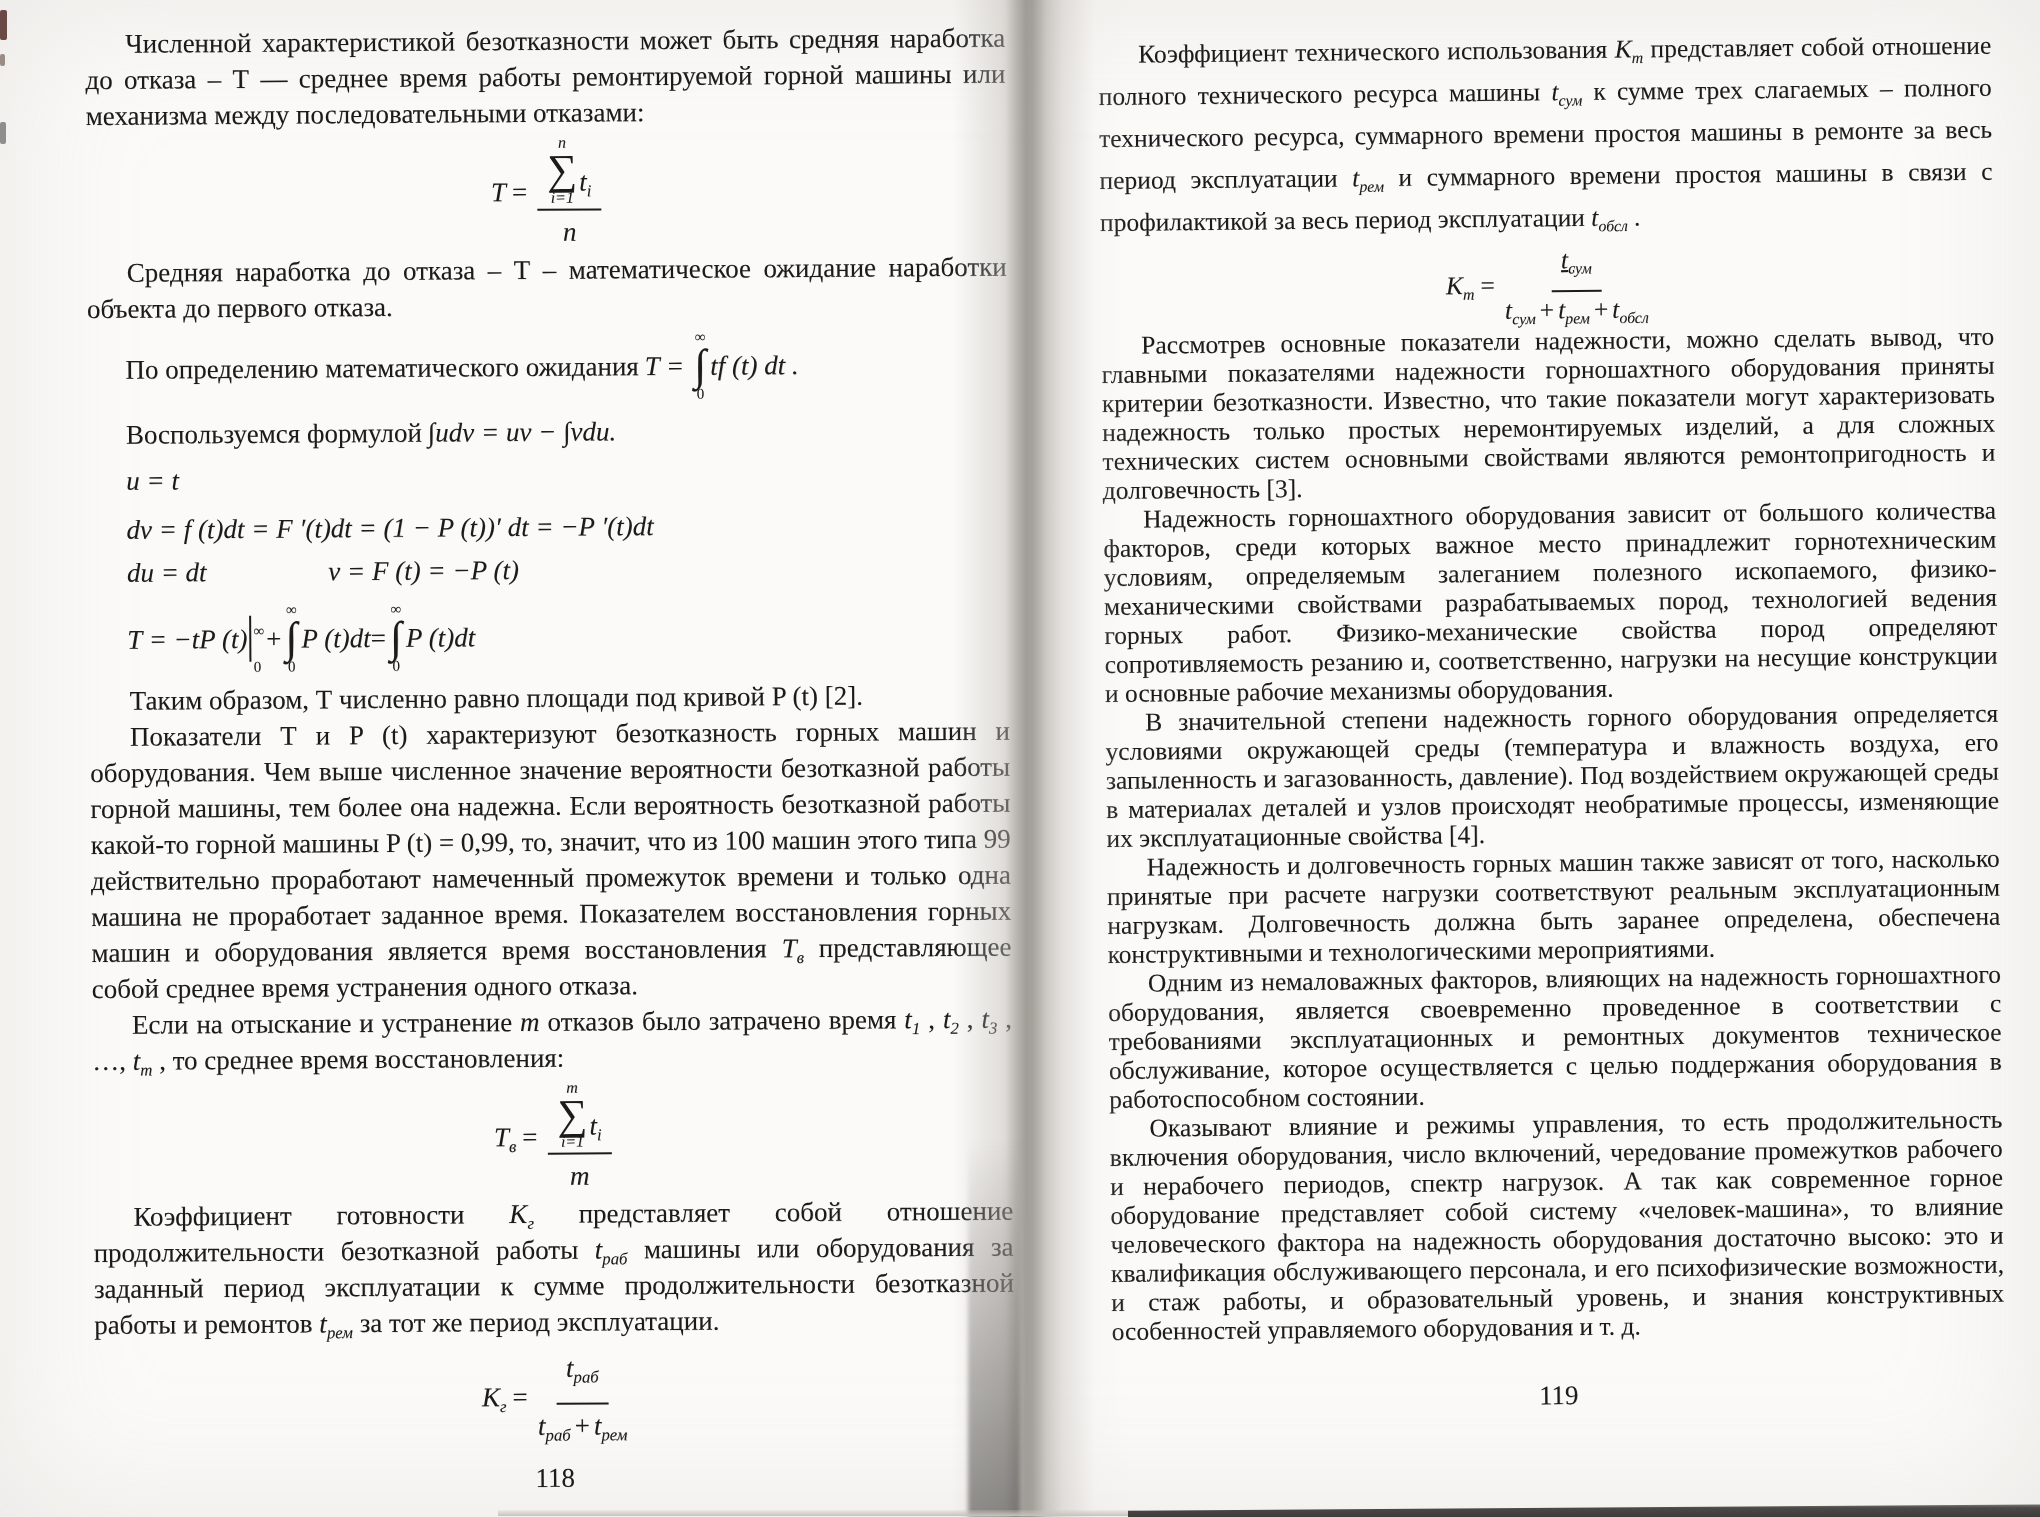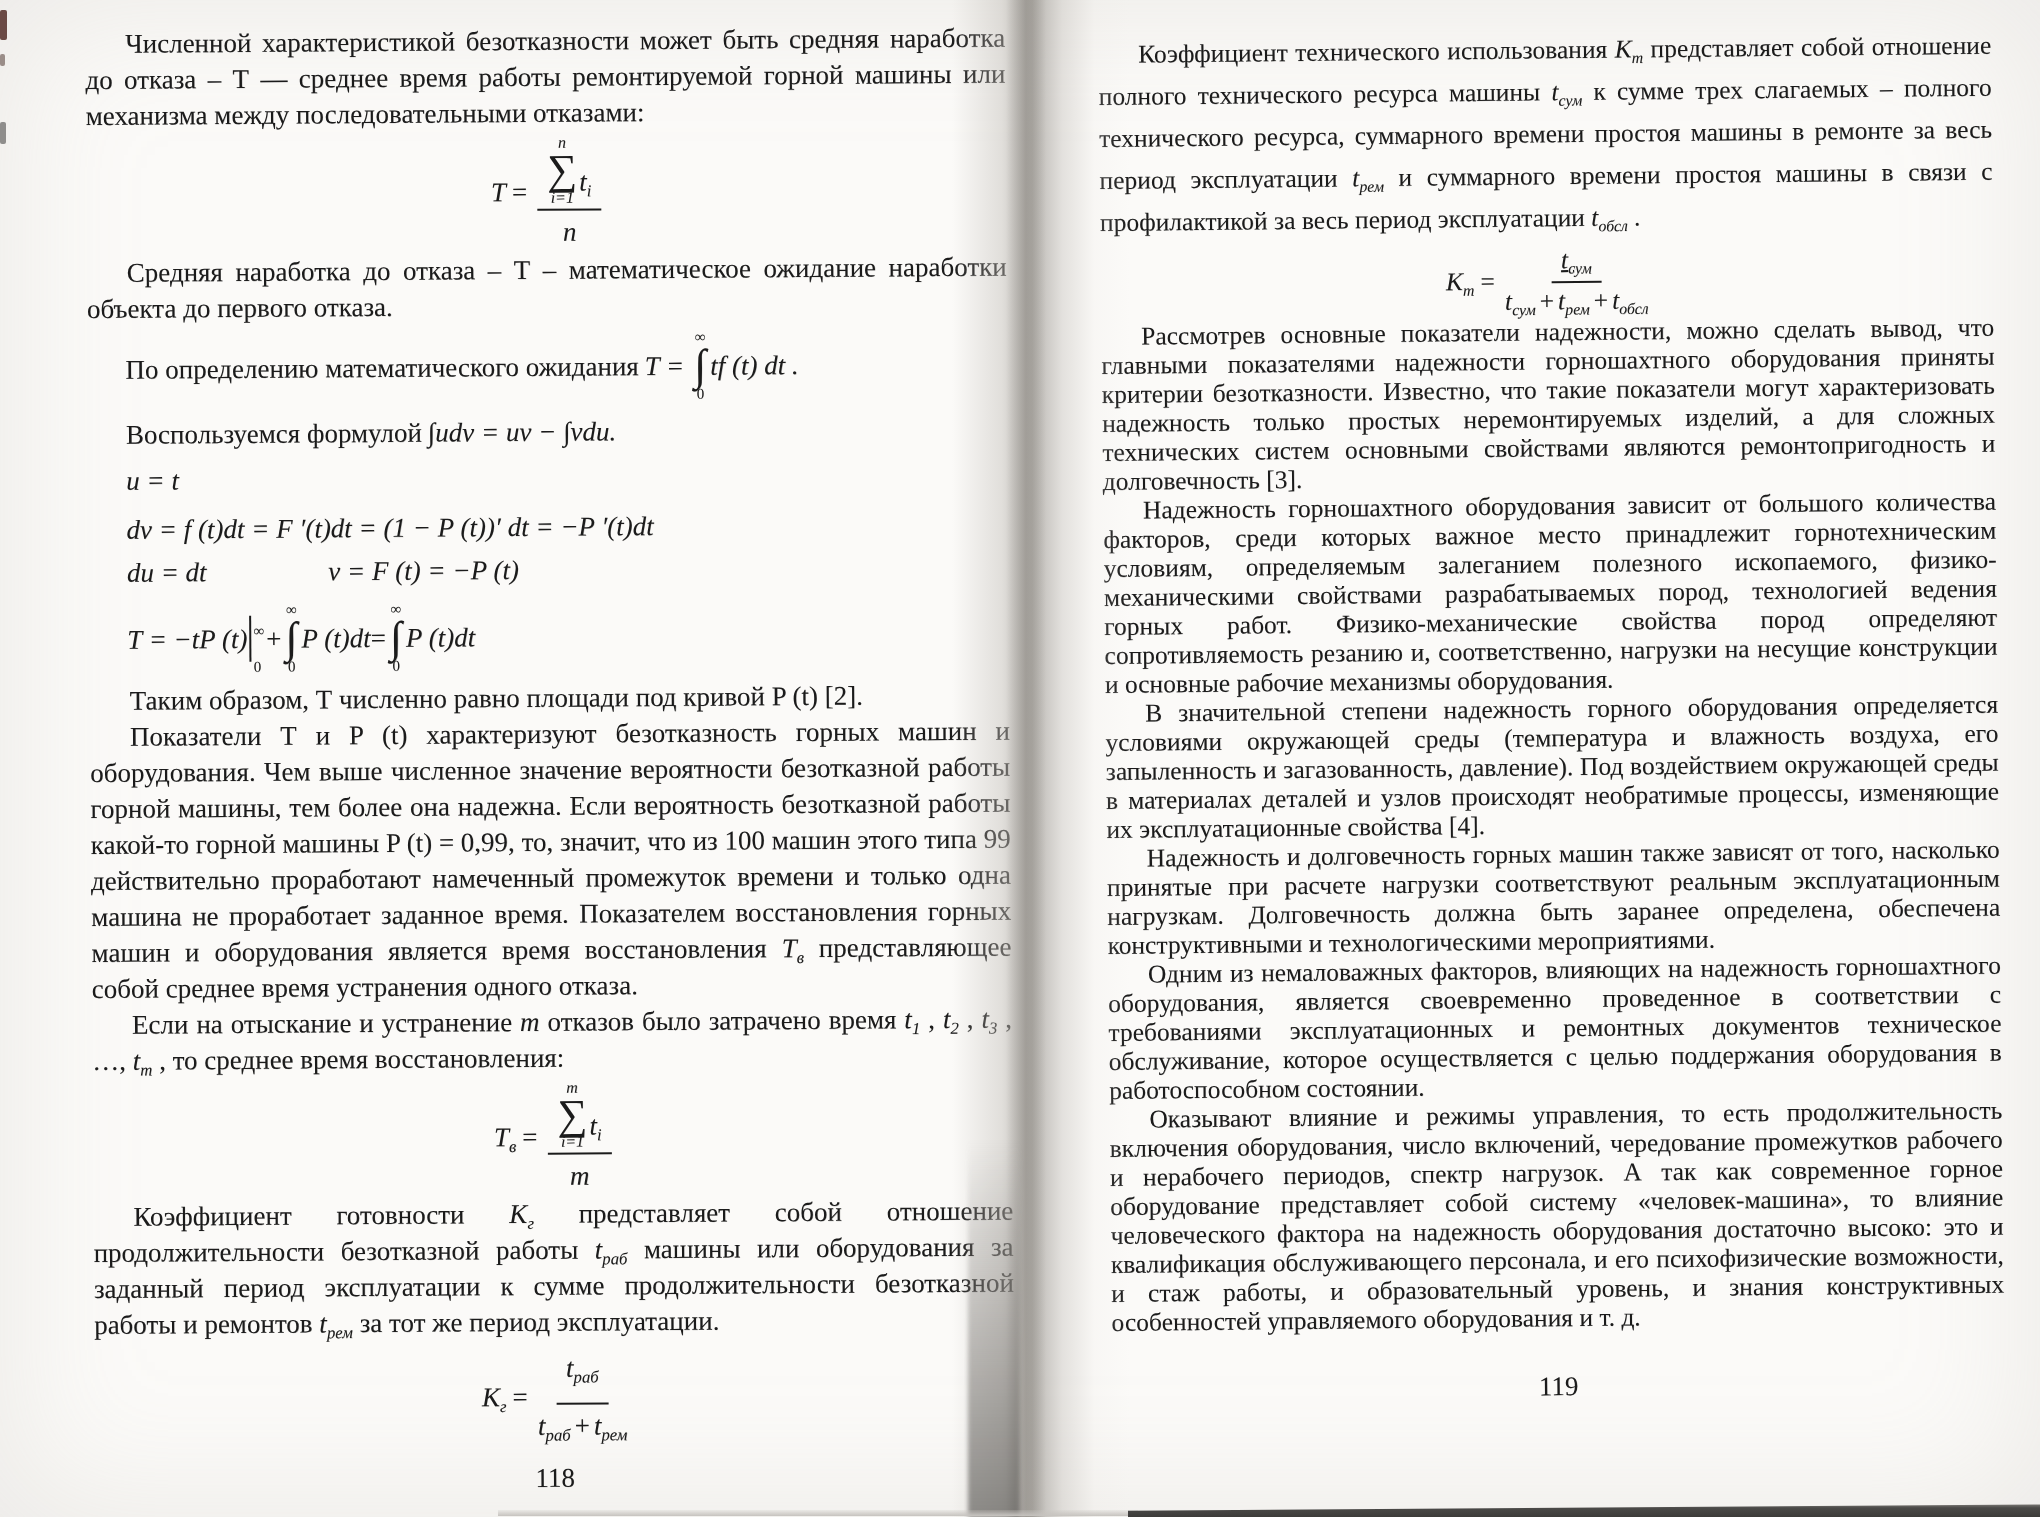--- a/index.html
+++ b/index.html
@@ -213,21 +213,21 @@
 
   <div class="page-col right-col">
 
     <p class="first"><span>Коэффициент технического использования </span><i>K</i><sub class="msub">т</sub><span> представляет собой отношение полного технического ресурса машины </span><i>t</i><sub class="msub">сум</sub><span> к сумме трех слагаемых – полного технического ресурса, суммарного времени простоя машины в ремонте за весь период эксплуатации </span><i>t</i><sub class="msub">рем</sub><span> и суммарного времени простоя машины в связи с профилактикой за весь период эксплуатации </span><i>t</i><sub class="msub">обсл</sub><span> .</span></p>
 
     <div class="formula f-kt">
       <span class="lhs"><span>K</span><sub class="msub">т</sub></span>
       <span class="eqsign">=</span>
       <span class="frac">
         <span class="num">
-          <span class="term" style="margin-bottom:4px;text-decoration:underline;"><i>t</i><sub class="msub">сум</sub></span>
+          <span class="term" style="margin-bottom:13px;text-decoration:underline;"><i>t</i><sub class="msub">сум</sub></span>
         </span>
         <span class="den">
           <i>t</i><sub class="msub">сум</sub><span class="plain">+</span><i>t</i><sub class="msub">рем</sub><span class="plain">+</span><i>t</i><sub class="msub">обсл</sub>
         </span>
       </span>
     </div>
 
     <p>Рассмотрев основные показатели надежности, можно сделать вывод, что главными показателями надежности горношахтного оборудования приняты критерии безотказности. Известно, что такие показатели могут характеризовать надежность только простых неремонтируемых изделий, а для сложных технических систем основными свойствами являются ремонтопригодность и долговечность [3].</p>
     <p>Надежность горношахтного оборудования зависит от большого количества факторов, среди которых важное место принадлежит горнотехническим условиям, определяемым залеганием полезного ископаемого, физико-механическими свойствами разрабатываемых пород, технологией ведения горных работ. Физико-механические свойства пород определяют сопротивляемость резанию и, соответственно, нагрузки на несущие конструкции и основные рабочие механизмы оборудования.</p>
     <p>В значительной степени надежность горного оборудования определяется условиями окружающей среды (температура и влажность воздуха, его запыленность и загазованность, давление). Под воздействием окружающей среды в материалах деталей и узлов происходят необратимые процессы, изменяющие их эксплуатационные свойства [4].</p>

